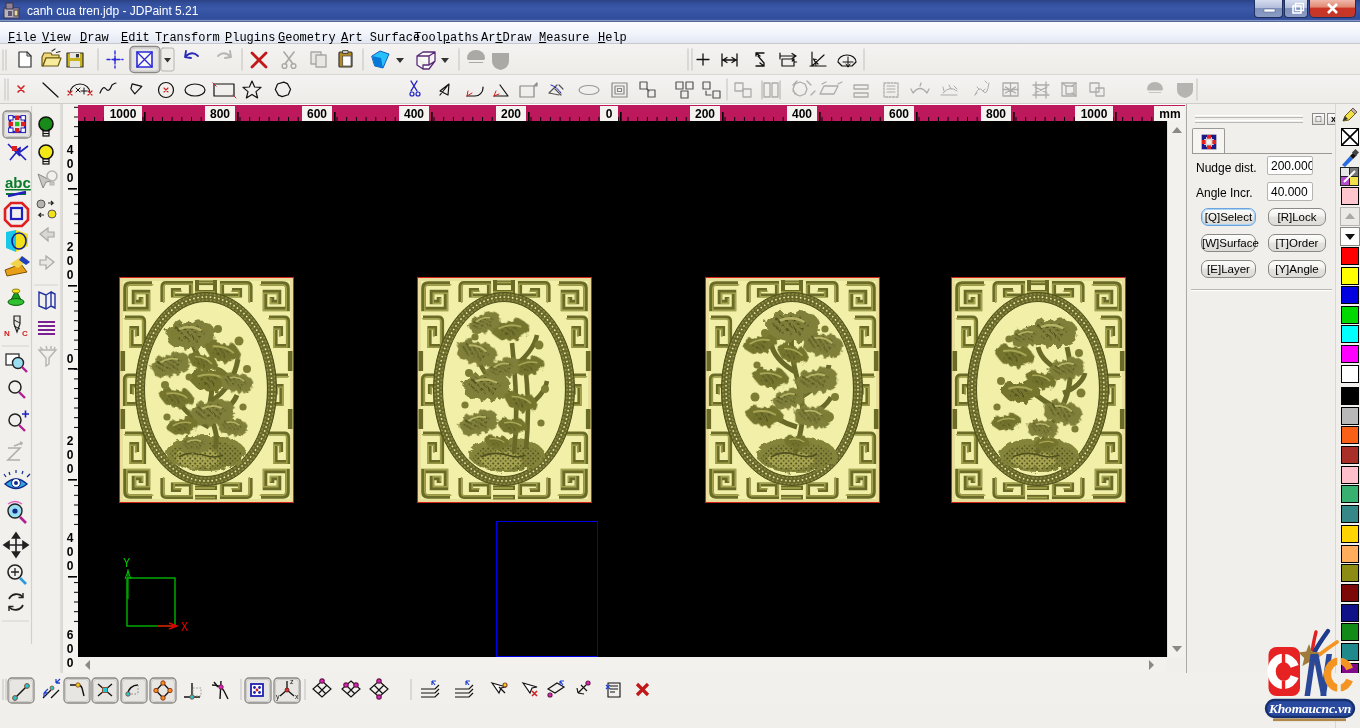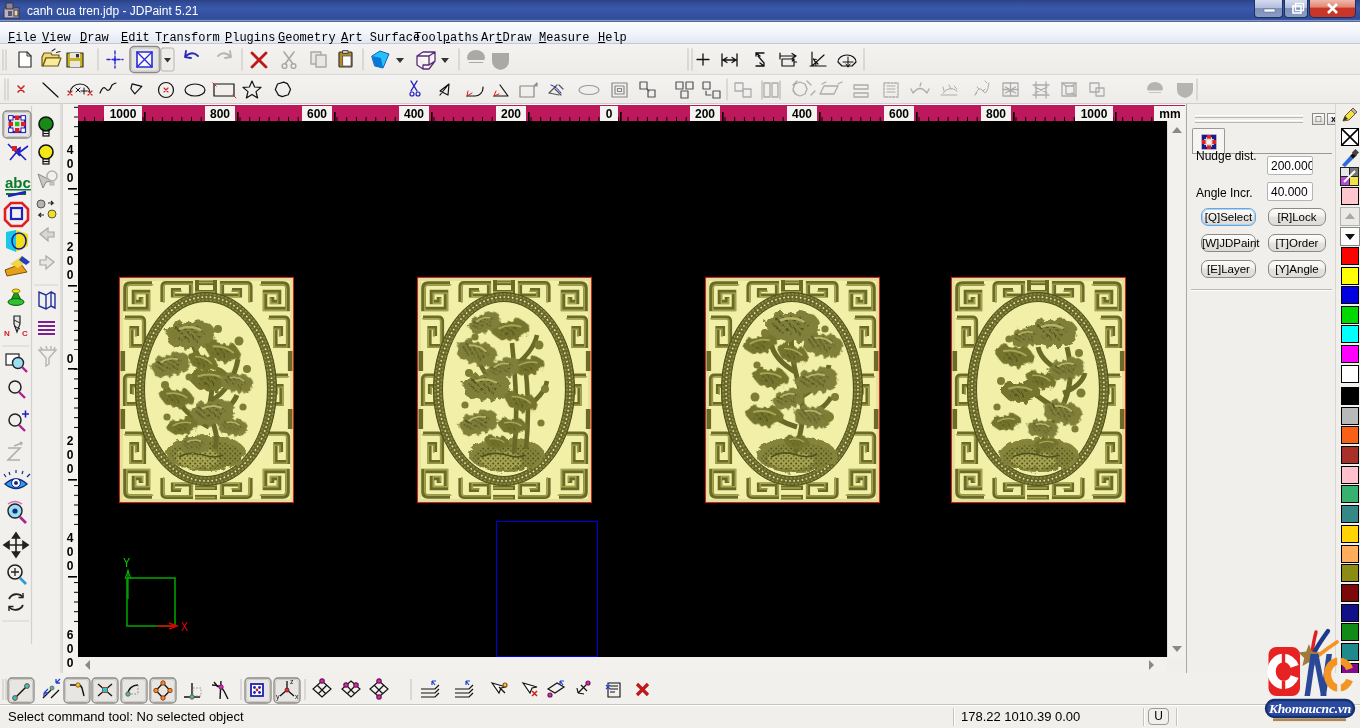--- a/index.html
+++ b/index.html
@@ -786,27 +786,27 @@
         <rect x="1" y="11" width="4" height="4" fill="#1a1a8c"></rect>
           <rect x="11" y="11" width="4" height="4" fill="#1a1a8c"></rect>
         <rect x="6" y="1" width="4" height="3.6" fill="#e82020"></rect>
           <rect x="6" y="11.4" width="4" height="3.6" fill="#e82020"></rect>
         <rect x="1" y="6" width="3.6" height="4" fill="#e82020"></rect>
           <rect x="11.4" y="6" width="3.6" height="4" fill="#e82020"></rect>
         <rect x="6" y="6" width="4" height="4" fill="#f0efec"></rect>
       </svg>
     </div>
     <div id="rptabline"></div>
-    <div class="rplabel" style="left:9px;top:45px">Nudge dist.</div>
+    <div class="rplabel" style="left:9px;top:57px">Nudge dist.</div>
     <div class="rpinput" style="top:52px">200.000</div>
     <div class="rplabel" style="left:9px;top:82px">Angle Incr.</div>
     <div class="rpinput" style="top:78px">40.000</div>
     <div class="rpbtn" style="left:14px;top:104px;width:55px;border:1px solid #6aa6dd;box-shadow:0 0 0 1px #aad2f2 inset;">[Q]Select</div>
     <div class="rpbtn" style="left:81px;top:104px;width:58px">[R]Lock</div>
-    <div class="rpbtn" style="left:14px;top:130px;width:55px">[W]JDPaint</div>
+    <div class="rpbtn" style="left:14px;top:130px;width:55px">[W]Surface</div>
     <div class="rpbtn" style="left:81px;top:130px;width:58px">[T]Order</div>
     <div class="rpbtn" style="left:14px;top:156px;width:55px">[E]Layer</div>
     <div class="rpbtn" style="left:81px;top:156px;width:58px">[Y]Angle</div>
     <div style="position:absolute;left:4px;top:185px;width:141px;height:2px;border-top:1px solid #b9b8b5;border-bottom:1px solid #fff"></div>
   </div>
 
   <div id="colorbar" class="abs">
     <svg width="22" height="16" style="position:absolute;left:4px;top:3px" viewBox="0 0 22 16">
       <path d="M3,14 L5,9 L13,1 L17,5 L9,13 Z" fill="#f2e24a" stroke="#6a5a10" stroke-width="1"></path>
       <path d="M13,1 L17,5 L15,7 L11,3 Z" fill="#caa" stroke="#555" stroke-width="0.8"></path>
@@ -973,22 +973,14 @@
           <path d="M560,8 l3,4 m-3,-4 v4 m0,-4 h4" stroke="#2040d0"></path>
       <path d="M578,20 l8,-8 m-8,8 l6,1 m-6,-1 l-1,-5 m4,-3 l6,6"></path>
           <circle cx="588" cy="10" r="2" fill="#e020c0" stroke="#6a1a4a"></circle>
       <path d="M608,10 h12 v14 h-12 Z m2,3 h8 m-8,3 h8 m-8,3 h5" stroke-width="1.1"></path>
           <path d="M606,12 l4,4 m0,-4 l-4,4" stroke="#2040d0"></path>
     </g>
     <path d="M637,11 l11,11 m0,-11 l-11,11" stroke="#c01818" stroke-width="3.2"></path>
    </svg>
   </div>
 
-  <div id="statusbar" class="abs">
-    <span style="position:absolute;left:8px;top:4px">Select command tool: No selected object</span>
-    <div class="sbsep" style="left:953px"></div>
-    <span style="position:absolute;left:961px;top:4px">178.22 1010.39 0.00</span>
-    <div class="sbsep" style="left:1143px"></div>
-    <span style="position:absolute;left:1148px;top:3px;width:21px;height:17px;border:1px solid #9a9996;border-radius:4px;text-align:center;font-size:12px;line-height:15px;">U</span>
-    <div class="sbsep" style="left:1176px"></div>
-  </div>
 
 </div>
 
 </body></html>

